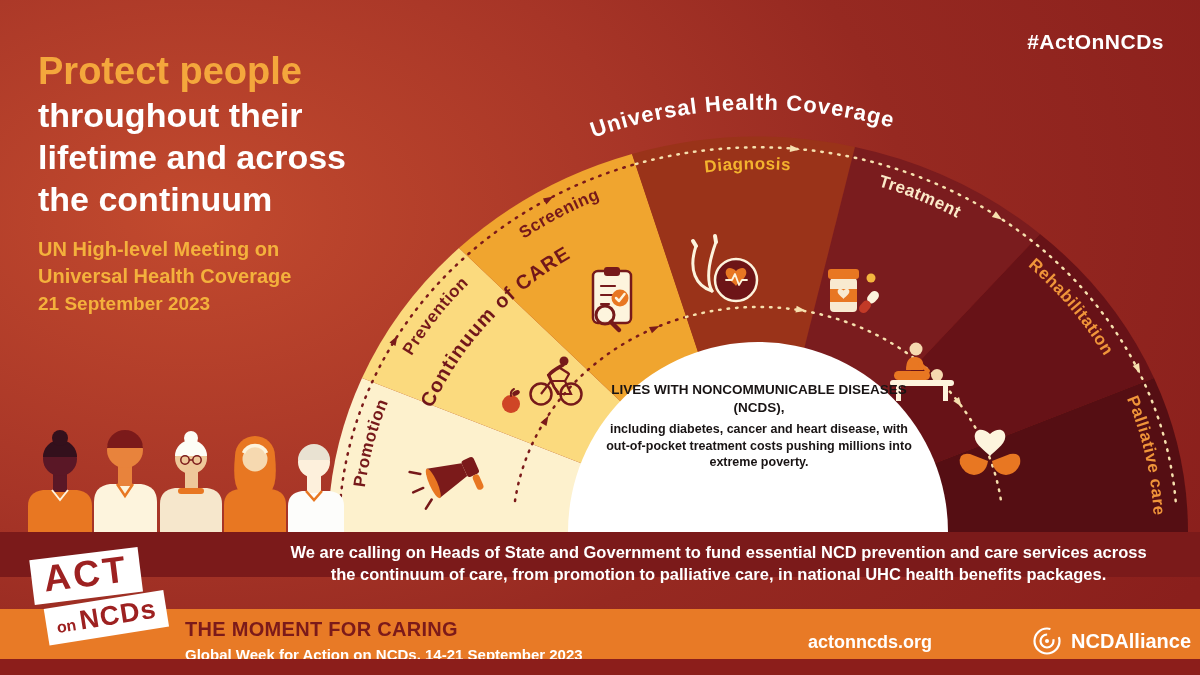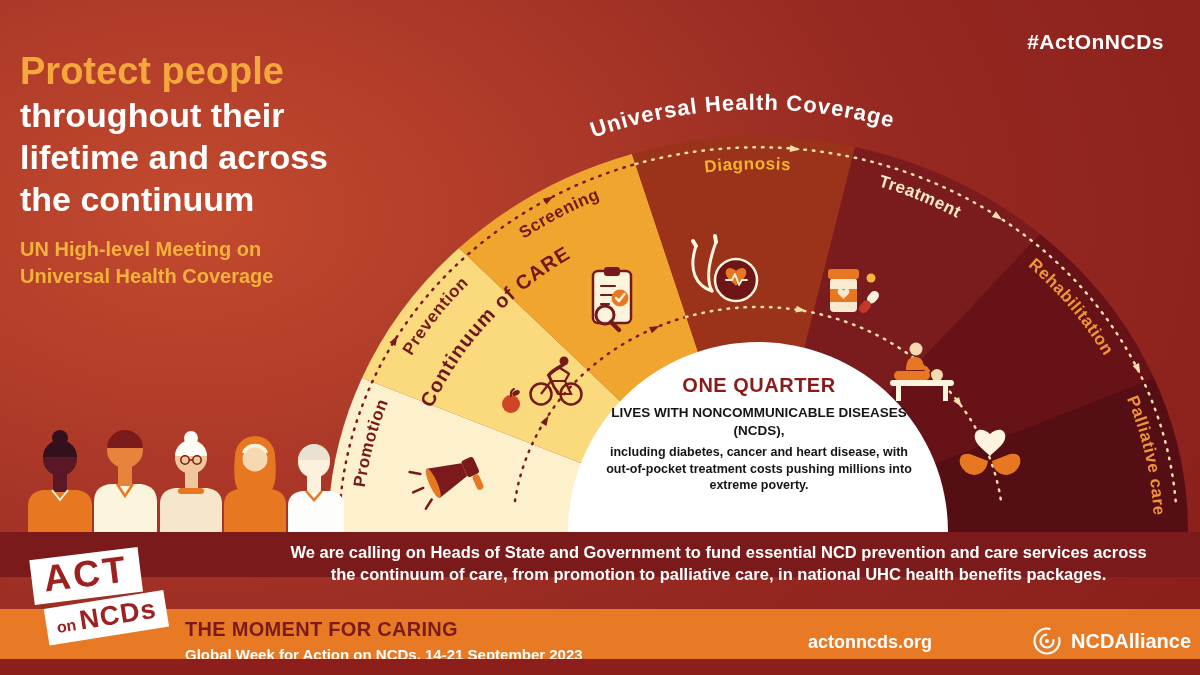--- a/index.html
+++ b/index.html
@@ -6,21 +6,21 @@
   .poster {
     position:relative; width:1200px; height:675px; overflow:hidden;
     background: radial-gradient(1150px 760px at 16% 32%, #c24a2e 0%, #a73527 40%, #962921 62%, #8a1f1c 100%);
     font-family:"Liberation Sans", sans-serif;
   }
   .fan-svg { position:absolute; left:0; top:0; width:1200px; height:675px; z-index:1; }
   .fan-svg text { font-family:"Liberation Sans", sans-serif; }
 
   .hashtag { position:absolute; top:30px; right:36px; color:#ffffff; font-size:21px; font-weight:800; letter-spacing:.5px; z-index:3; }
 
-  .headline { position:absolute; left:20px; top:48px; z-index:3; }
+  .headline { position:absolute; left:38px; top:48px; z-index:3; }
   .headline-highlight { font-size:38px; font-weight:800; color:#f4a73c; line-height:46px; }
   .headline-line { font-size:34px; font-weight:800; color:#ffffff; line-height:42px; }
   .headline-sub { margin-top:16px; font-size:20px; font-weight:700; color:#f4b13c; line-height:27px; }
   .headline-date { font-size:19px; font-weight:700; color:#f4b13c; margin-top:3px; }
 
   .dome-text { position:absolute; left:598px; top:374px; width:322px; text-align:center; z-index:2; }
   .stat-title { font-size:20px; font-weight:800; color:#8a1b1b; letter-spacing:.5px; }
   .stat-subtitle { font-size:14px; font-weight:800; color:#8a1b1b; margin-top:3px; }
   .stat-line { font-size:13.5px; font-weight:800; color:#191414; margin-top:7px; line-height:1.3; }
   .stat-detail { font-size:12.5px; font-weight:700; color:#191414; margin-top:5px; line-height:1.33; }
@@ -236,24 +236,24 @@
 
   <div class="headline">
     <div class="headline-highlight">Protect people</div>
     <div class="headline-line">throughout their</div>
     <div class="headline-line">lifetime and across</div>
     <div class="headline-line">the continuum</div>
     <div class="headline-sub">
       <div>UN High-level Meeting on</div>
       <div>Universal Health Coverage</div>
     </div>
+    <div class="headline-date">21 September 2023</div>
   </div>
 
   <div class="dome-text">
-    <div class="stat-title">ONE QUARTER</div>
     <div class="stat-line">LIVES WITH NONCOMMUNICABLE DISEASES (NCDS),</div>
     <div class="stat-detail">including diabetes, cancer and heart disease, with out-of-pocket treatment costs pushing millions into extreme poverty.</div>
   </div>
 
   <div class="cta-band">
     <div class="cta-inner">
       <div>We are calling on Heads of State and Government to fund essential NCD prevention and care services across</div>
       <div>the continuum of care, from promotion to palliative care, in national UHC health benefits packages.</div>
     </div>
   </div>

